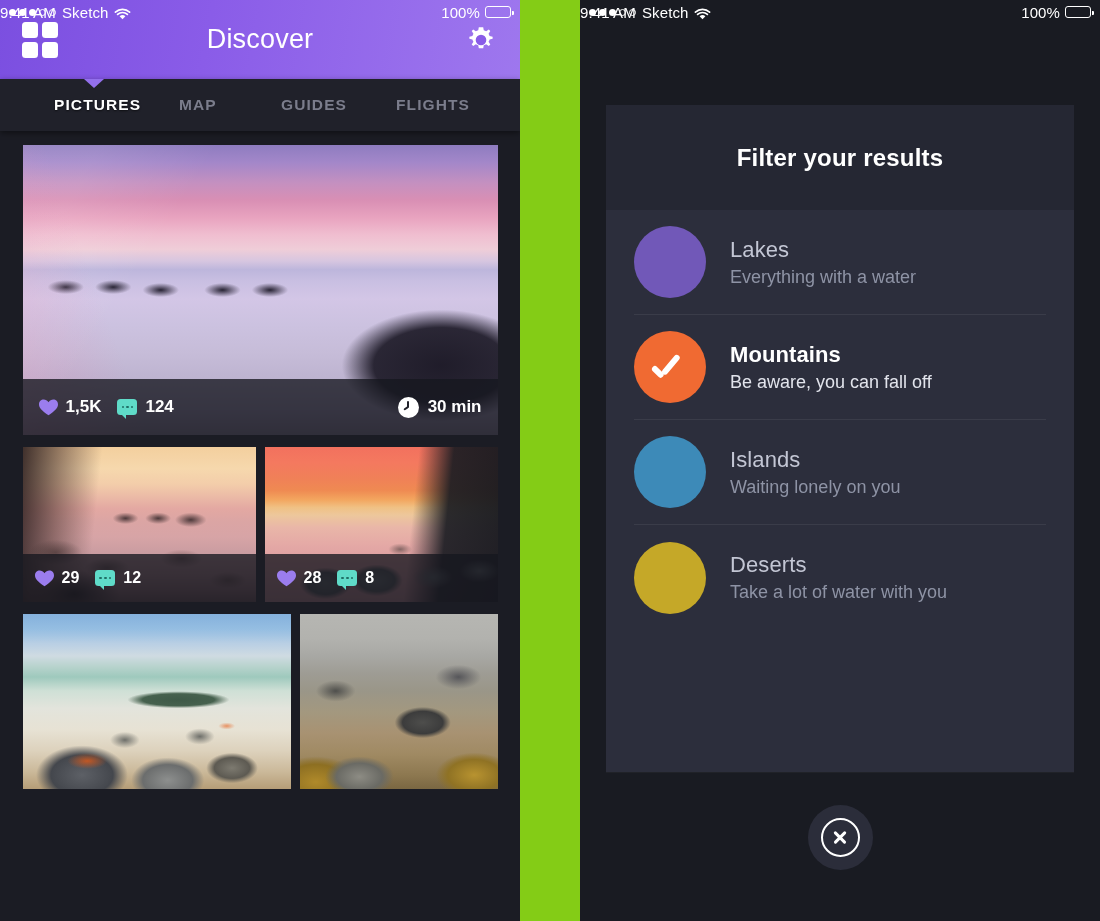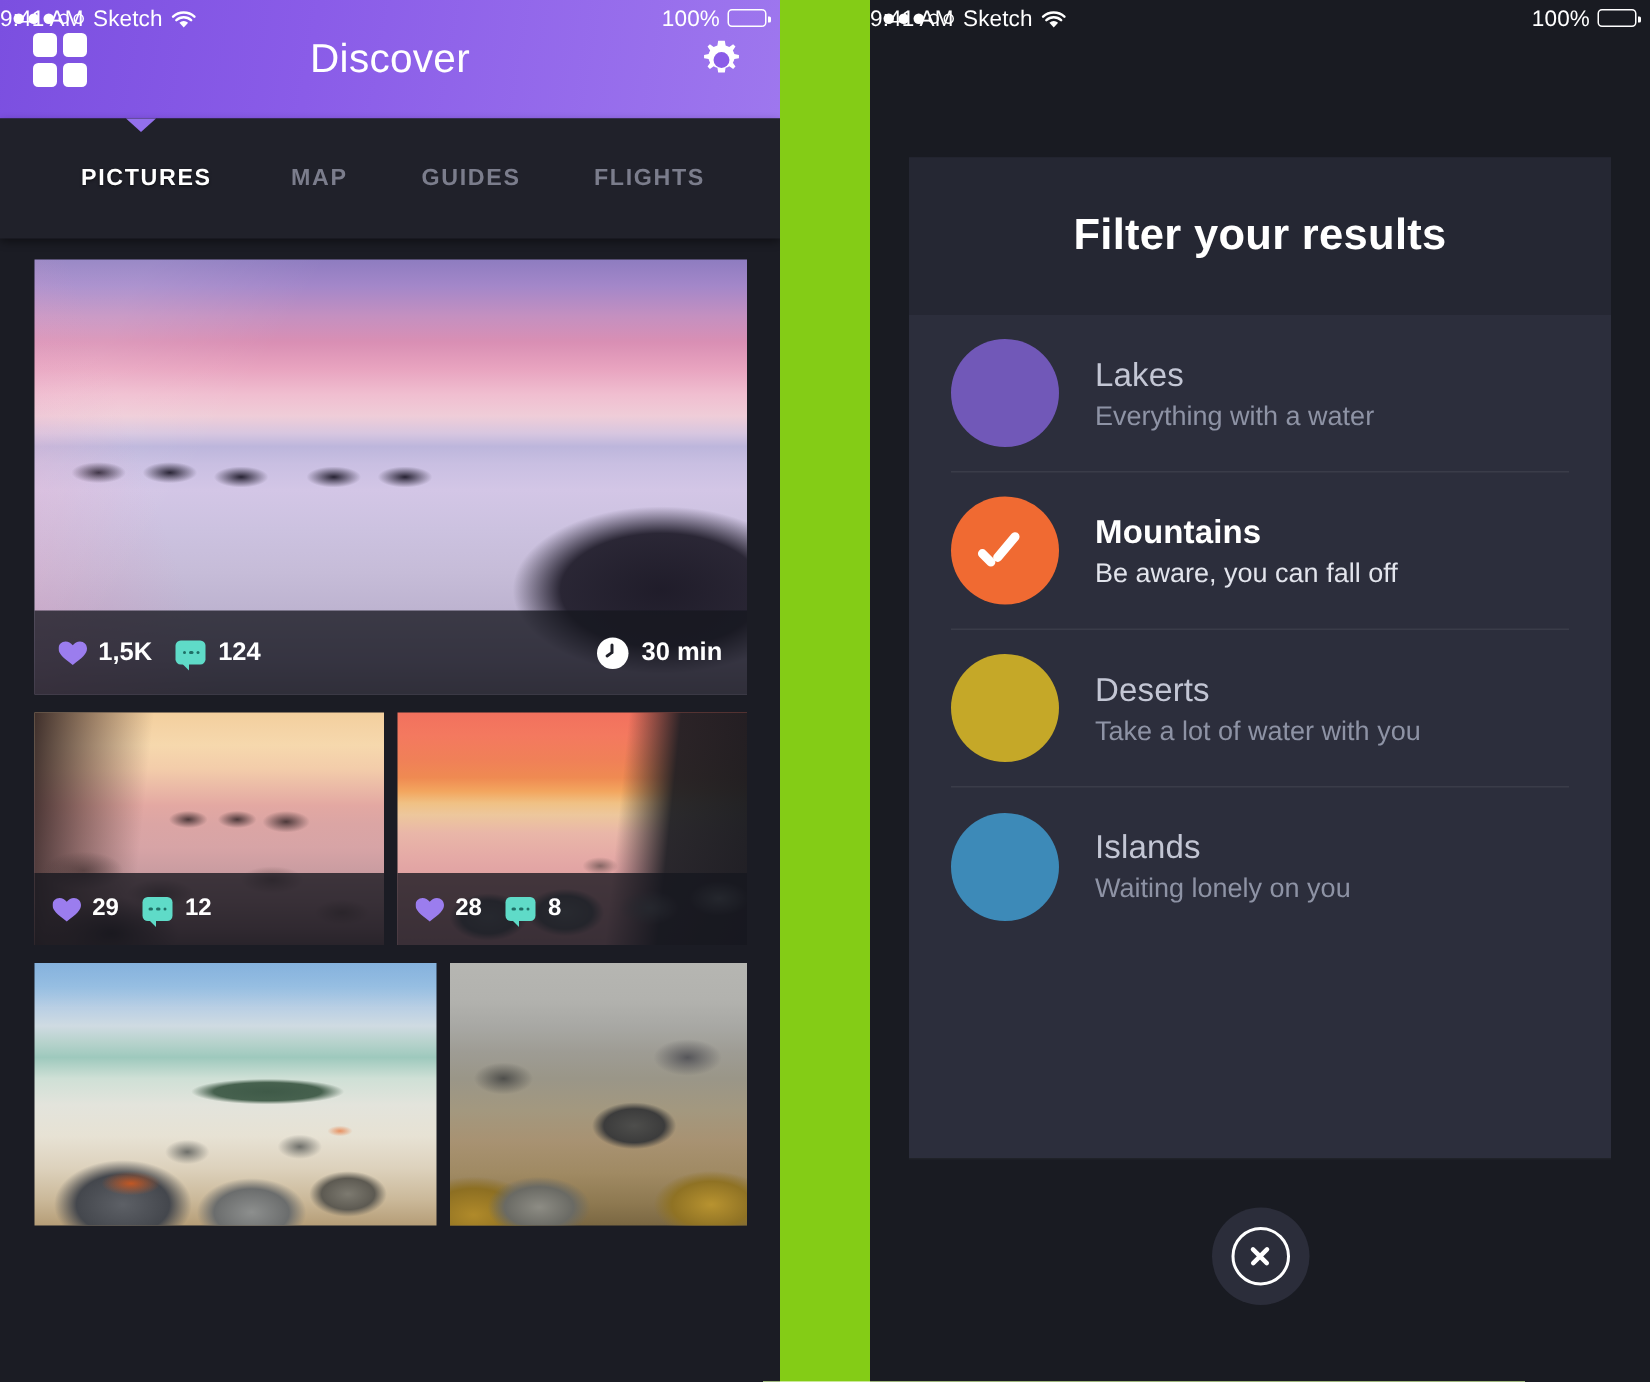--- a/index.html
+++ b/index.html
@@ -43,21 +43,21 @@
   .grid-icon { display: grid; grid-template-columns: 16px 16px; grid-template-rows: 16px 16px; gap: 4px; cursor: pointer; }
   .grid-icon i { background: #ffffff; border-radius: 3.5px; display: block; }
   .nav-title {
     position: absolute; left: 0; right: 0; text-align: center;
     font-size: 27px; color: #ffffff; font-weight: 400; letter-spacing: .2px;
     pointer-events: none;
   }
   .gear-wrap { margin-left: auto; width: 34px; height: 34px; position: relative; cursor: pointer; z-index: 3; }
 
   .tabbar {
-    height: 80px; background: #20212a; position: relative;
+    height: 52px; background: #20212a; position: relative;
     display: flex; align-items: center; box-shadow: 0 2px 6px rgba(0,0,0,.45);
   }
   .tab {
     font-size: 15.5px; font-weight: 700; letter-spacing: 1.1px;
     color: #7b7d8c; cursor: pointer; padding: 0 4px;
   }
   .tab.active { color: #ffffff; text-shadow: 0 1px 2px rgba(0,0,0,.6); }
   .tab-pointer {
     position: absolute; top: 0px; width: 0; height: 0;
     border-left: 10px solid transparent; border-right: 10px solid transparent;
@@ -195,21 +195,21 @@
   }
   .phone-right .statusbar { color: #ffffff; }
   .filter-card {
     position: absolute; left: 26px; top: 105px; width: 468px; height: 667px;
     background: #2c2e3c; overflow: hidden;
     box-shadow: 0 1px 0 rgba(255,255,255,.03);
   }
   .filter-head {
     height: 105px; background: #252733; display: flex; align-items: center; justify-content: center;
   }
-  .filter-title { font-size: 29px; font-weight: 700; color: #ffffff; letter-spacing: .2px; }
+  .filter-title { font-size: 24px; font-weight: 700; color: #ffffff; letter-spacing: .2px; }
   .filter-list { padding: 0 28px; }
   .frow {
     display: flex; align-items: center; gap: 24px; height: 105px;
     border-bottom: 1px solid rgba(255,255,255,.07); cursor: pointer;
   }
   .frow:last-child { border-bottom: none; }
   .swatch {
     width: 72px; height: 72px; border-radius: 50%; flex: 0 0 72px;
     display: flex; align-items: center; justify-content: center;
   }
@@ -285,21 +285,21 @@
         <svg width="34" height="34" viewBox="0 0 34 34">
           <path fill="#ffffff" d="M17 4.2 l2.2 0 .55 3.05 a9.6 9.6 0 0 1 2.45 1.02 l2.55-1.75 1.56 1.56 -1.75 2.55 a9.6 9.6 0 0 1 1.02 2.45 l3.05 .55 0 2.2 -3.05 .55 a9.6 9.6 0 0 1 -1.02 2.45 l1.75 2.55 -1.56 1.56 -2.55-1.75 a9.6 9.6 0 0 1 -2.45 1.02 l-.55 3.05 -2.2 0 -2.2 0 -.55-3.05 a9.6 9.6 0 0 1 -2.45-1.02 l-2.55 1.75 -1.56-1.56 1.75-2.55 a9.6 9.6 0 0 1 -1.02-2.45 l-3.05-.55 0-2.2 3.05-.55 a9.6 9.6 0 0 1 1.02-2.45 l-1.75-2.55 1.56-1.56 2.55 1.75 a9.6 9.6 0 0 1 2.45-1.02 l.55-3.05 Z"></path>
           <circle cx="17" cy="17" r="5.3" fill="#8a5ce8"></circle>
         </svg>
       </div>
     </div>
 
     <div class="tabbar">
       <div class="tab-pointer" style="left:84px"></div>
       <div class="tab active" style="position:absolute;left:50px;">PICTURES</div>
-      <div class="tab" style="position:absolute;left:190px;">MAP</div>
+      <div class="tab" style="position:absolute;left:175px;">MAP</div>
       <div class="tab" style="position:absolute;left:277px;">GUIDES</div>
       <div class="tab" style="position:absolute;left:392px;">FLIGHTS</div>
     </div>
 
     <div class="feed">
 
       <div class="card-hero">
         <div class="ph ph-hero img-sunset"></div>
         <div class="stats">
           <div class="stat">
@@ -428,35 +428,35 @@
           <div class="swatch" style="background:#f06a32">
             <span class="check"></span>
           </div>
           <div class="ftext">
             <div class="ftitle">Mountains</div>
             <div class="fsub">Be aware, you can fall off</div>
           </div>
         </div>
 
         <div class="frow">
+          <div class="swatch" style="background:#3d8ab8"></div>
+          <div class="ftext">
+            <div class="ftitle">Islands</div>
+            <div class="fsub">Waiting lonely on you</div>
+          </div>
+        </div>
+
+        <div class="frow">
           <div class="swatch" style="background:#c5a828"></div>
           <div class="ftext">
             <div class="ftitle">Deserts</div>
             <div class="fsub">Take a lot of water with you</div>
           </div>
         </div>
 
-        <div class="frow">
-          <div class="swatch" style="background:#3d8ab8"></div>
-          <div class="ftext">
-            <div class="ftitle">Islands</div>
-            <div class="fsub">Waiting lonely on you</div>
-          </div>
-        </div>
-
       </div>
     </div>
 
     <div class="close-wrap">
       <div class="close-btn">
         <div class="close-ring"></div>
       </div>
     </div>
 
   </div>

